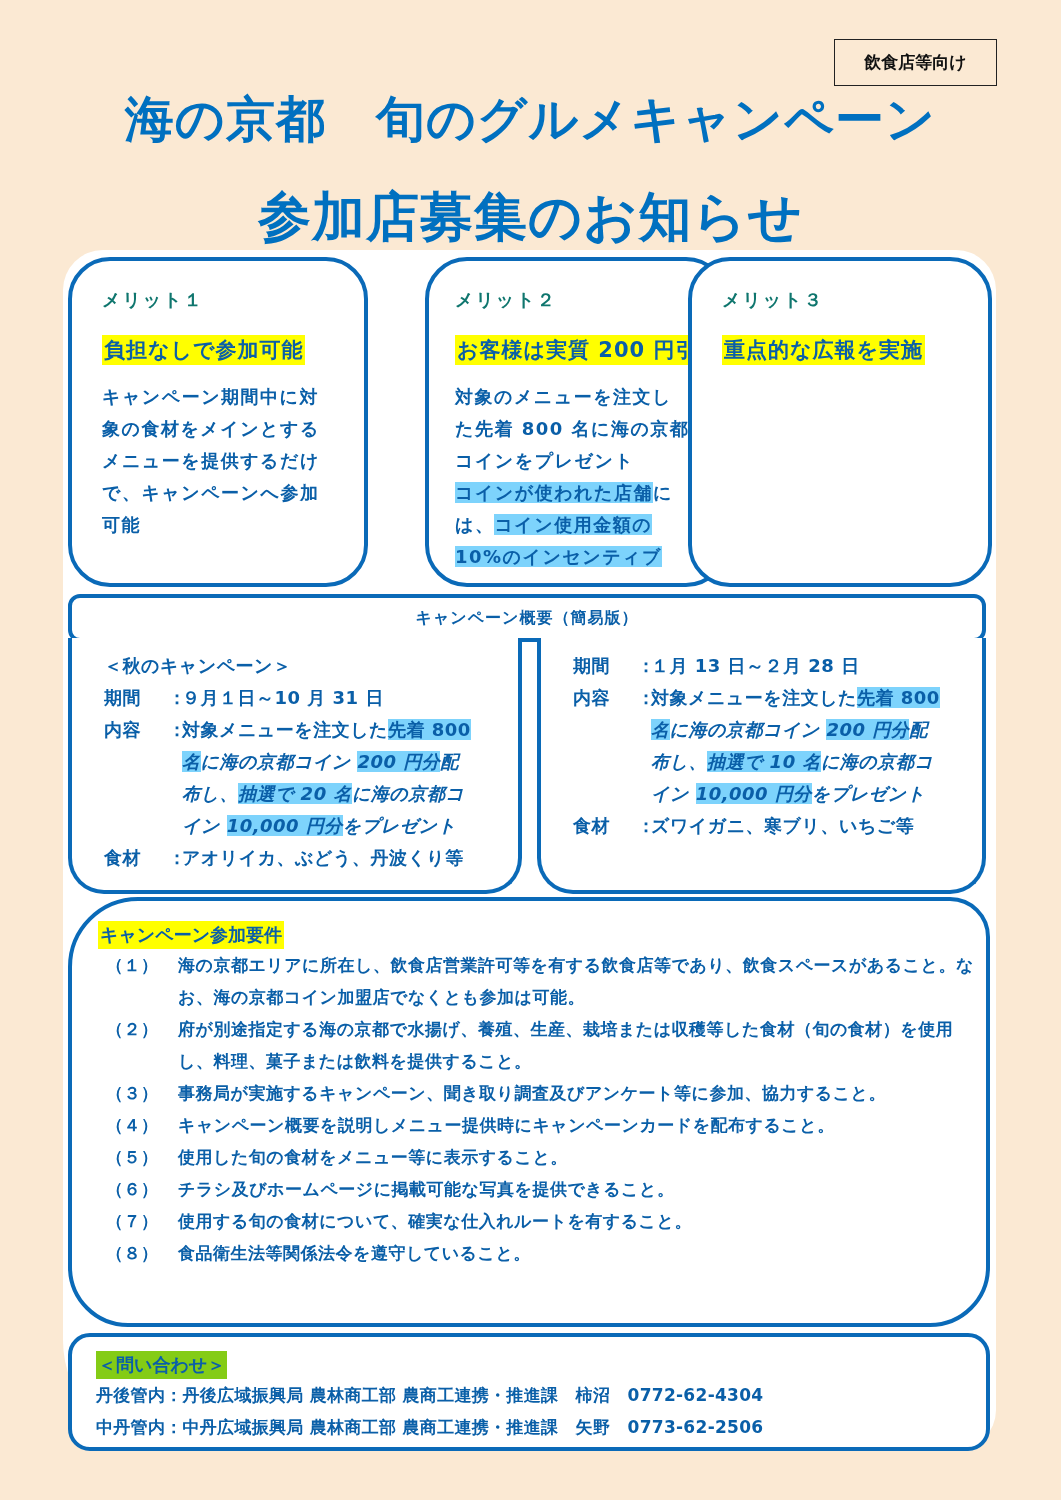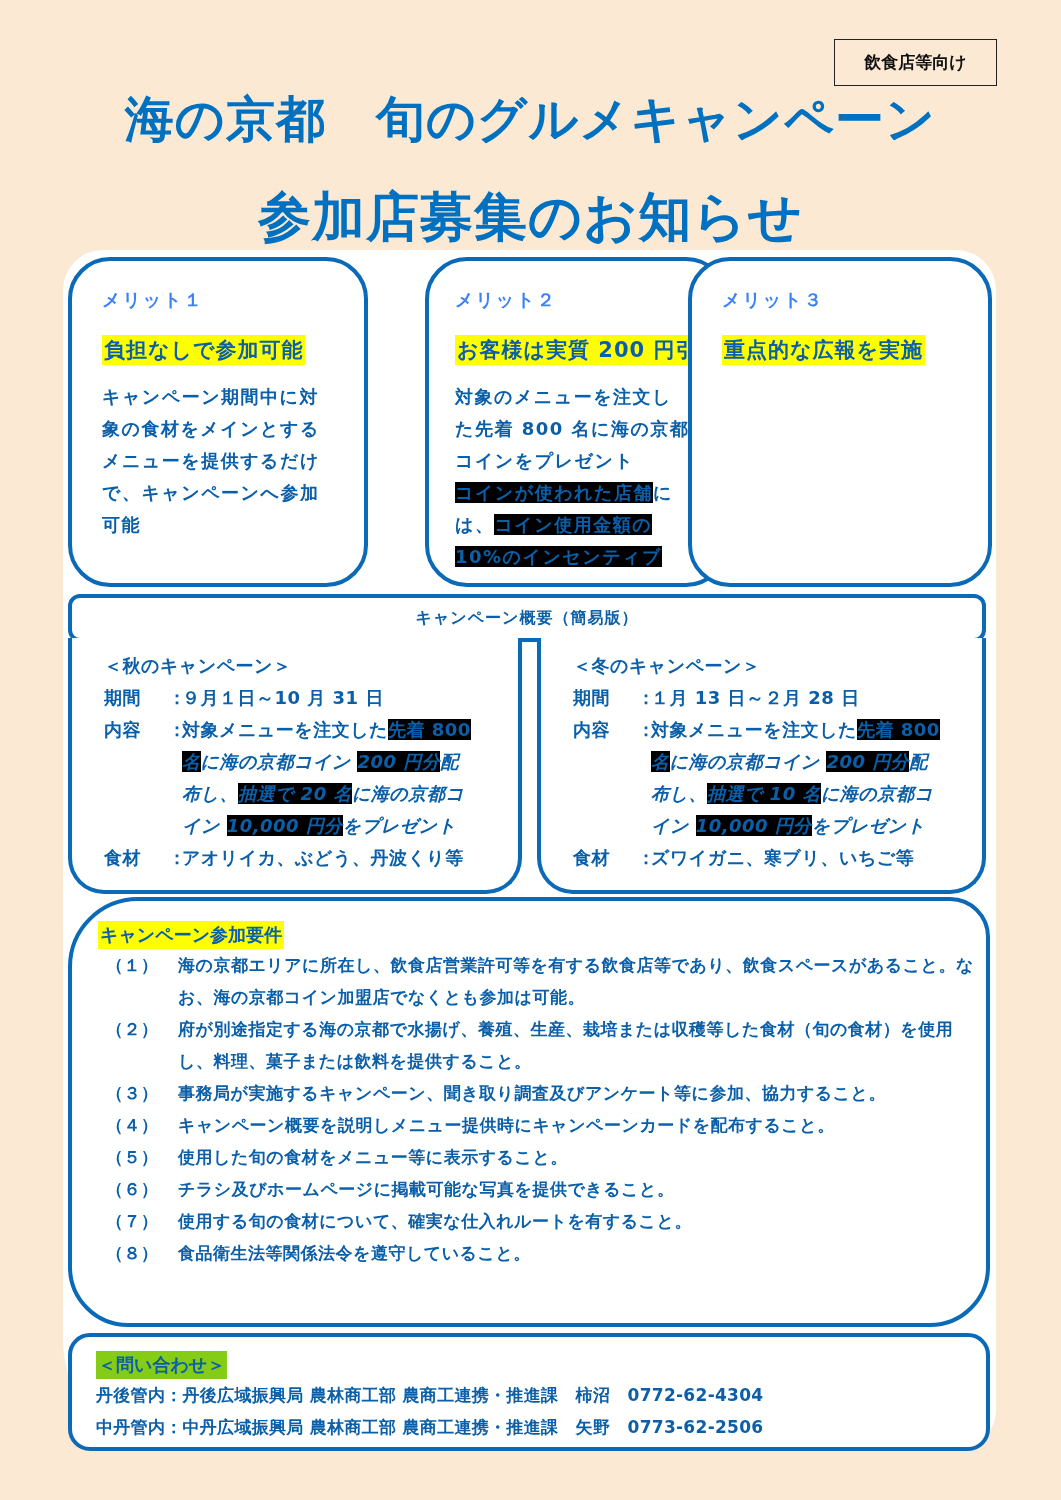--- a/index.html
+++ b/index.html
@@ -23,27 +23,27 @@
   .title1 { top: 88px; font-size: 49px; line-height: 64px; }
   .title2 { top: 182px; font-size: 53px; line-height: 70px; }
   .panel {
     left: 63px; top: 250px; width: 933px; height: 1200px;
     background: #FFFFFF; border-radius: 40px 40px 40px 110px;
   }
   .box {
     border: 4px solid #0A6AB8; border-radius: 42px; background: #fff;
   }
   .merit { top: 257px; height: 330px; padding: 26px 0 0 30px; }
-  .merit .label { font-size: 18px; line-height: 26px; letter-spacing: 2px; color: #3b82f6; }
+  .merit .label { font-size: 18px; line-height: 26px; letter-spacing: 2px; color: #0f766e; }
   .merit .head {
     margin-top: 22px; display: inline-block; background: #FFFF00;
     font-size: 21px; line-height: 30px; padding: 0 2px; letter-spacing: 1px; color: #0A5FA8;
   }
   .merit .body { margin-top: 16px; font-size: 18px; line-height: 32px; letter-spacing: 1.5px; color: #0A5FA8; }
-  .hl { background: #000000; }
+  .hl { background: #7dd3fc; }
   .summary-head {
     left: 68px; top: 594px; width: 918px; height: 48px;
     border: 4px solid #0A6AB8; border-radius: 12px; background: #fff;
     display: flex; align-items: center; justify-content: center;
     font-size: 16px; letter-spacing: 1px; color: #0A5FA8;
   }
   .season {
     top: 638px; height: 256px; border: 4px solid #0A6AB8; border-top: none;
     border-radius: 0 0 36px 36px; background: #fff; padding: 12px 0 0 32px;
     font-size: 18px; line-height: 32px; color: #0A5FA8; letter-spacing: 0.5px;
@@ -127,21 +127,20 @@
   <div class="cont"><span>布し、</span><span class="hl">抽選で 20 名</span><span>に海の京都コ</span></div>
   <div class="cont"><span>イン </span><span class="hl">10,000 円分</span><span>をプレゼント</span></div>
   <div class="row">
     <span class="k">食材</span>
       <span class="c">：</span>
       <span class="v">アオリイカ、ぶどう、丹波くり等</span>
   </div>
 </div>
 
 <div class="abs season" style="left:537px; width:449px;">
-  <div>＜冬のキャンペーン＞</div>
   <div class="row">
     <span class="k">期間</span>
       <span class="c">：</span>
       <span class="v">１月 13 日～２月 28 日</span>
   </div>
   <div class="row">
     <span class="k">内容</span>
       <span class="c">：</span>
       <span class="v"><span>対象メニューを注文した</span><span class="hl">先着 800</span></span>
   </div>

